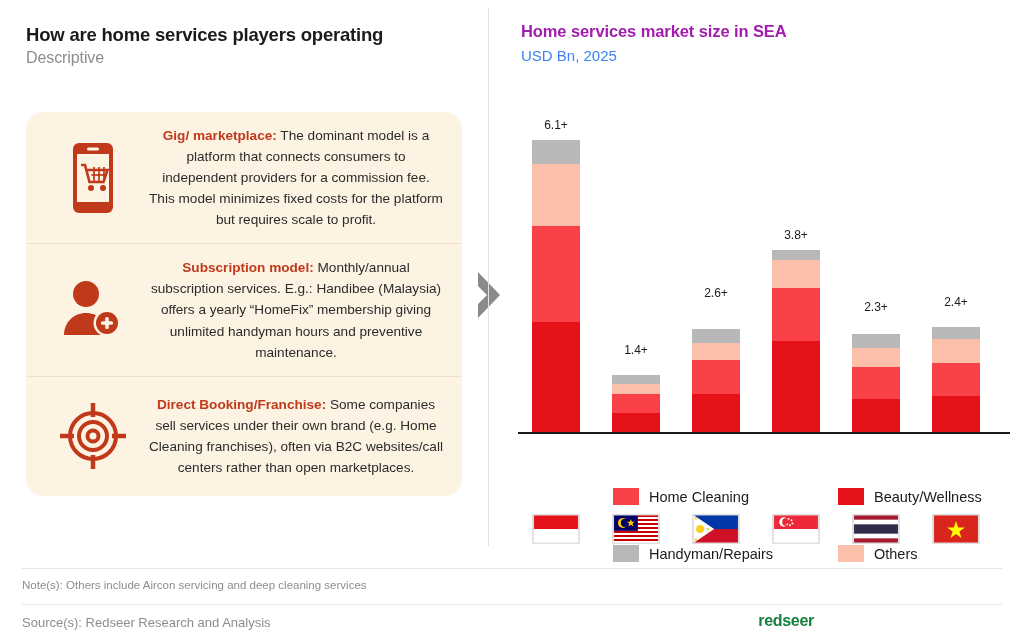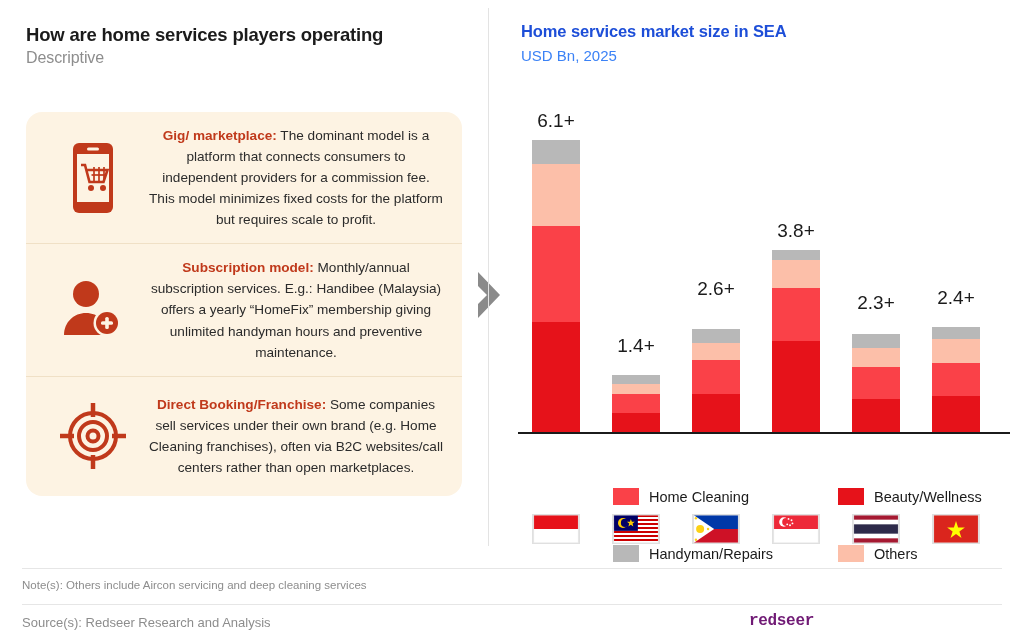--- a/index.html
+++ b/index.html
@@ -100,21 +100,21 @@
     position: absolute;
     left: 488px; top: 0;
     width: 536px;
     height: 560px;
   }
   #chart-title {
     position: absolute;
     left: 33px; top: 22px;
     font-size: 16.5px;
     font-weight: bold;
-    color: #1d4ed8;
+    color: #a21caf;
     letter-spacing: -0.1px;
   }
   #chart-subtitle {
     position: absolute;
     left: 33px; top: 47px;
     font-size: 15px;
     color: #3b82f6;
   }
 
   #plot {
@@ -142,21 +142,21 @@
     width: 48px;
     display: flex;
     flex-direction: column;
   }
   .seg { width: 100%; }
   .bar-value {
     position: absolute;
     width: 80px;
     left: -16px;
     text-align: center;
-    font-size: 19px;
+    font-size: 12px;
     color: #1b1b1b;
   }
 
   
   .flag-cell {
     position: absolute;
     width: 48px;
     height: 30px;
     top: 434px;
   }
@@ -222,22 +222,22 @@
     position: absolute;
     left: 22px; top: 55px;
     font-size: 13px;
     color: #8d8d8d;
   }
   #brand-logo {
     position: absolute;
     right: 22px; top: 52px;
     font-size: 16px;
     font-weight: bold;
-    color: #701a75;
-    font-family: Liberation Mono, monospace;
+    color: #15803d;
+    font-family: Liberation Sans, sans-serif;
     letter-spacing: -0.3px;
   }
 </style>
 </head>
 <body>
 
 <div id="left-panel">
 
   <div id="page-title">How are home services players operating</div>
   <div id="page-subtitle">Descriptive</div>

